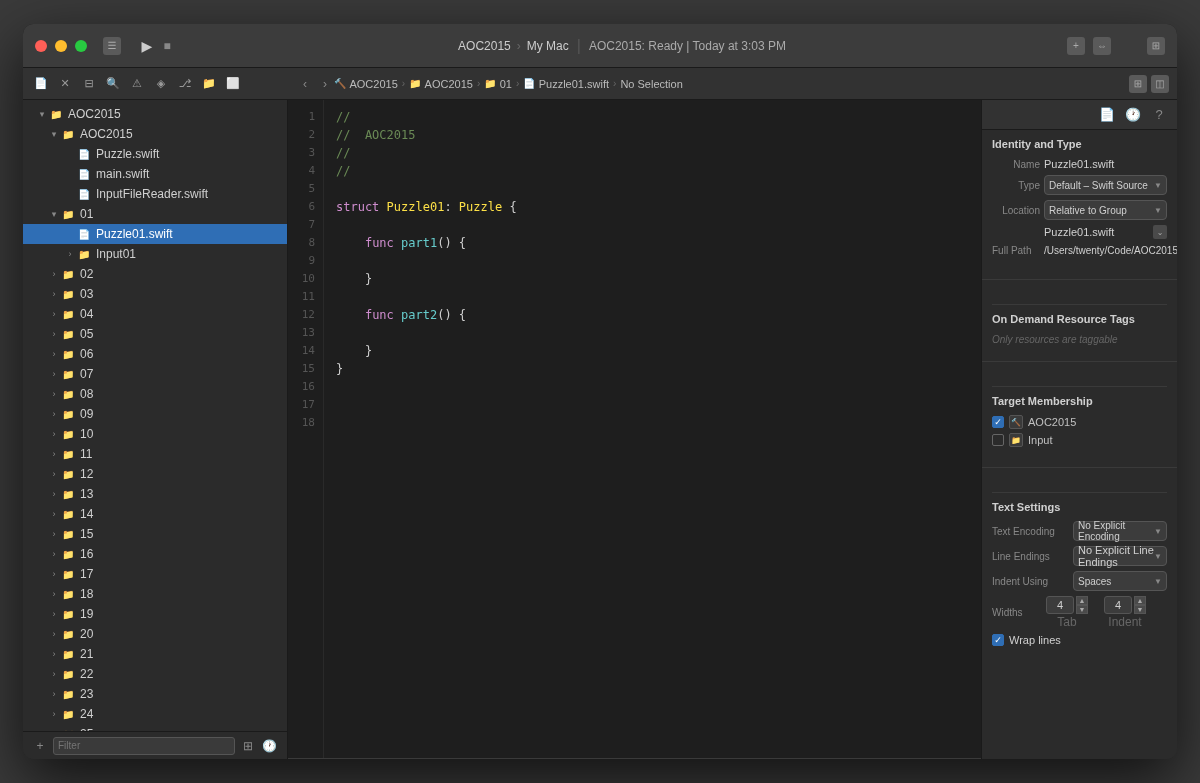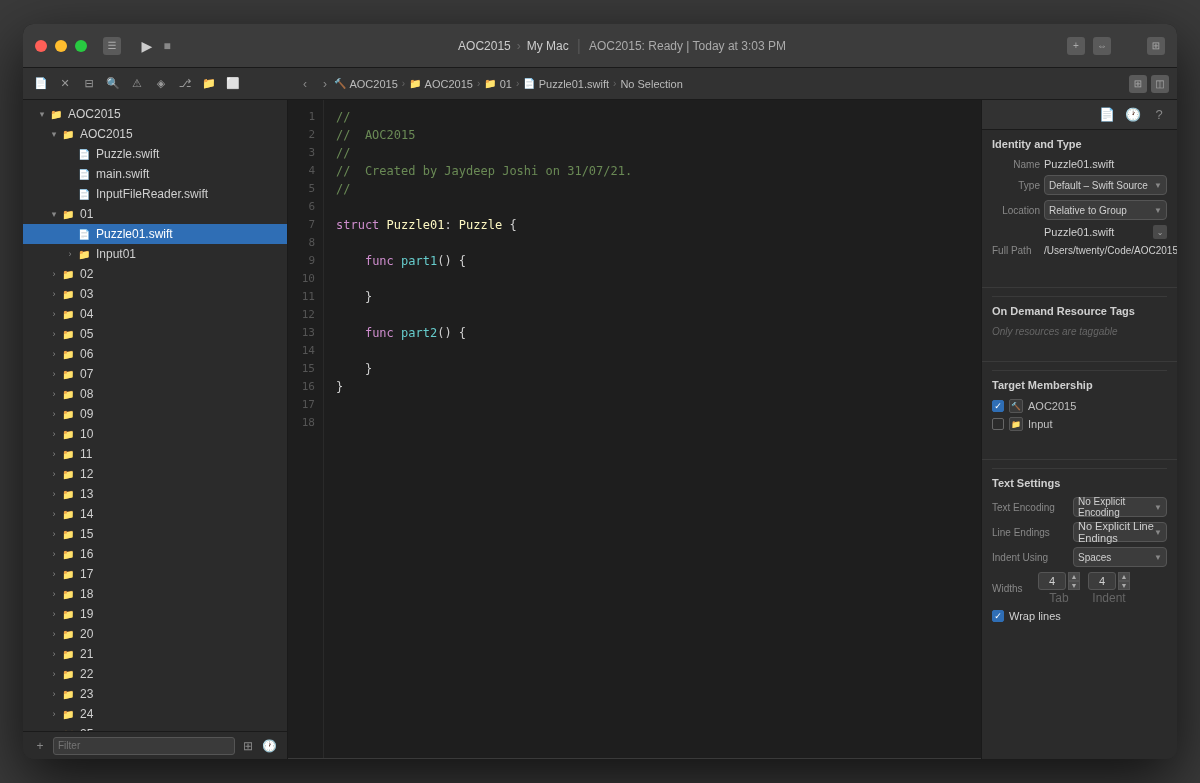--- a/index.html
+++ b/index.html
@@ -331,21 +331,21 @@
     .code-area::-webkit-scrollbar { width: 8px; height: 8px; }
     .code-area::-webkit-scrollbar-track { background: #1e1e1e; }
     .code-area::-webkit-scrollbar-thumb { background: #444; border-radius: 4px; }
 
     .code-line {
       white-space: pre;
       min-height: 18px;
     }
 
     .kw { color: #cf8dce; }
-    .type { color: #fef9c3; }
+    .type { color: #fde047; }
     .comment { color: #6a8a55; }
     .func-name { color: #66cccc; }
     .punct { color: #d0d0d0; }
 
     
     .inspector {
       width: 196px;
       background: #2b2b2b;
       border-left: 1px solid #1a1a1a;
       display: flex;
@@ -386,23 +386,23 @@
       flex: 1;
       overflow-y: auto;
       padding: 8px 0;
     }
 
     .inspector-content::-webkit-scrollbar { width: 4px; }
     .inspector-content::-webkit-scrollbar-track { background: transparent; }
     .inspector-content::-webkit-scrollbar-thumb { background: #555; border-radius: 2px; }
 
     .inspector-section {
-      padding: 0 10px 24px;
+      padding: 0 10px 16px;
       border-bottom: 1px solid #3a3a3a;
-      margin-bottom: 8px;
+      margin-bottom: 24px;
     }
 
     .inspector-section:last-child { border-bottom: none; }
 
     .section-title {
       font-size: 11px;
       font-weight: 600;
       color: #d0d0d0;
       margin-bottom: 8px;
     }
@@ -534,20 +534,21 @@
 
     .ts-label {
       color: #888;
       font-size: 10px;
       flex-shrink: 0;
     }
 
     .widths-row {
       display: flex;
       align-items: center;
+      gap: 8px;
       margin-bottom: 5px;
     }
 
     .widths-label {
       color: #888;
       font-size: 10px;
     }
 
     .stepper-box {
       display: flex;
@@ -935,21 +936,20 @@
             <div>14</div>
             <div>15</div>
             <div>16</div>
             <div>17</div>
             <div>18</div>
         </div>
         <div class="code-area">
           <div class="code-line"><span class="comment">//</span></div>
           <div class="code-line"><span class="comment">//  AOC2015</span></div>
           <div class="code-line"><span class="comment">//</span></div>
-          <div class="code-line"><span class="comment">//  Created by Jaydeep Joshi on 31/07/21.</span></div>
           <div class="code-line"><span class="comment">//</span></div>
           <div class="code-line"> </div>
           <div class="code-line"><span class="kw">struct</span> <span class="type">Puzzle01</span><span class="punct">: </span><span class="type">Puzzle</span> <span class="punct">{</span></div>
           <div class="code-line"> </div>
           <div class="code-line">    <span class="kw">func</span> <span class="func-name">part1</span><span class="punct">() {</span></div>
           <div class="code-line"> </div>
           <div class="code-line">    <span class="punct">}</span></div>
           <div class="code-line"> </div>
           <div class="code-line">    <span class="kw">func</span> <span class="func-name">part2</span><span class="punct">() {</span></div>
           <div class="code-line"> </div>

